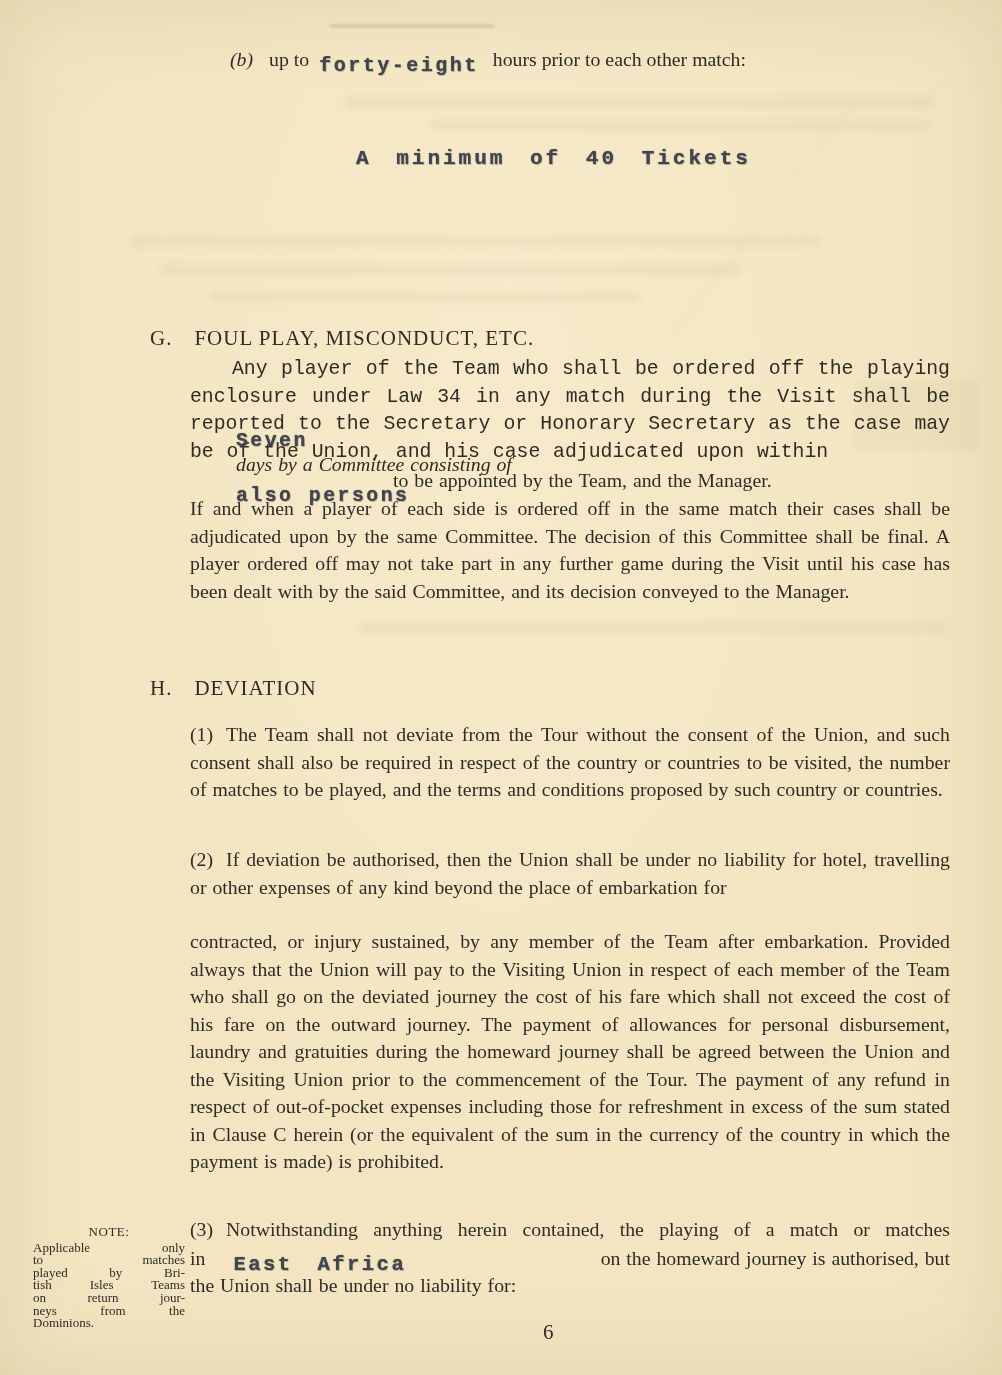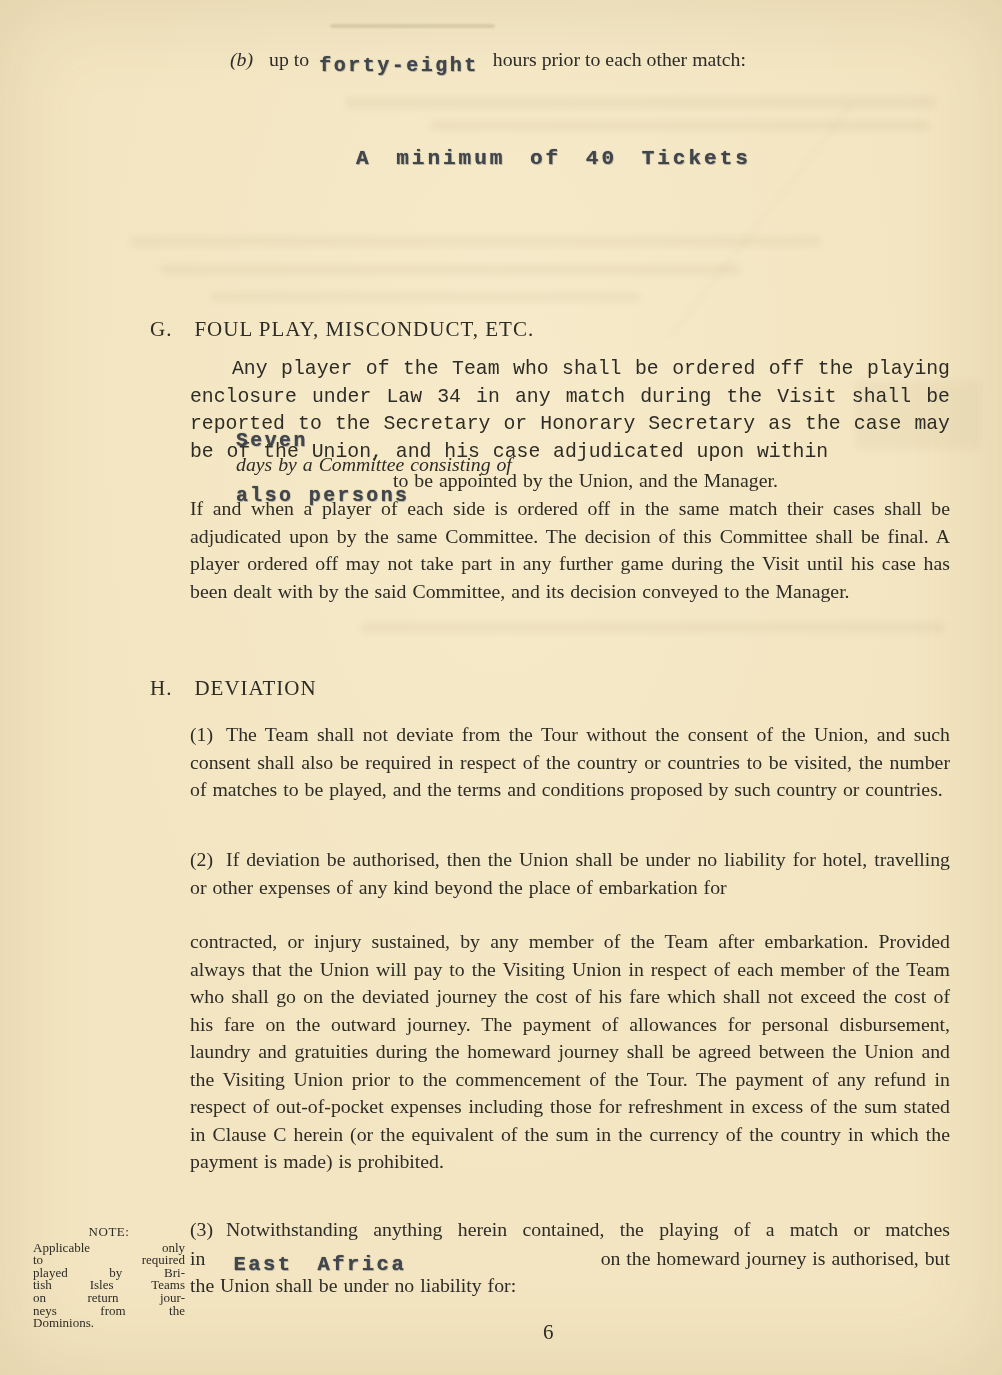--- a/index.html
+++ b/index.html
@@ -94,31 +94,31 @@
   <div class="ghost" style="top:380px;left:855px;width:125px;height:70px;opacity:.05;"></div>
   <div class="ghost" style="top:622px;left:360px;width:585px;height:11px;"></div>
   <div class="ghost" style="top:70px;left:760px;width:3px;height:300px;transform:rotate(38deg);opacity:.05;"></div>
 
   <div class="top-clause">
     <span class="marker-i">(b)</span><span class="pre">up to</span><span class="typed typed-drop">forty-eight</span><span class="suf">hours prior to each other match:</span>
   </div>
 
   <div class="tickets typed">A minimum of 40 Tickets</div>
 
-  <div class="heading" style="top:317px;">
+  <div class="heading" style="top:326px;">
     <span>G.</span><span class="h-title">FOUL PLAY, MISCONDUCT, ETC.</span>
   </div>
 
   <div class="body-text indent-first" style="top:356px;">Any player of the Team who shall be ordered off the playing enclosure under Law 34 in any match during the Visit shall be reported to the Secretary or Honorary Secretary as the case may be of the Union, and his case adjudicated upon within</div>
   <div class="body-text flexline" style="top:423px;flex-direction:column;">
     <span class="typed typed-drop">Seven</span>
     <span style="margin-left:30px;font-style:italic;">days by a Committee consisting of</span>
     <span class="typed typed-drop" style="margin-left:46px;">also persons</span>
   </div>
-  <div class="body-text" style="top:467px;text-indent:203px;">to be appointed by the Union, and the Manager.</div>
+  <div class="body-text" style="top:467px;text-indent:203px;">to be appointed by the Team, and the Manager.</div>
 
   <div class="body-text" style="top:495px;">If and when a player of each side is ordered off in the same match their cases shall be adjudicated upon by the same Committee.  The decision of this Committee shall be final.  A player ordered off may not take part in any further game during the Visit until his case has been dealt with by the said Committee, and its decision conveyed to the Manager.</div>
 
   <div class="heading" style="top:676px;">
     <span>H.</span><span class="h-title">DEVIATION</span>
   </div>
 
   <div class="body-text" style="top:721px;">
     <span class="marker">(1)</span><span>The Team shall not deviate from the Tour without the consent of the Union, and such consent shall also be required in respect of the country or countries to be visited, the number of matches to be played, and the terms and conditions proposed by such country or countries.</span>
   </div>
@@ -135,21 +135,21 @@
     <span>in</span>
     <span class="typed typed-drop" style="margin-left:28px;font-size:20.5px;word-spacing:10px;">East Africa</span>
     <span class="fill"></span>
     <span>on the homeward journey is authorised, but</span>
   </div>
   <div class="body-text" style="top:1272px;">the Union shall be under no liability for:</div>
 
   <div class="margin-note">
     <div class="note-label">NOTE:</div>
     <div class="nline">Applicable only</div>
-    <div class="nline">to required</div>
+    <div class="nline">to matches</div>
     <div class="nline">played by Bri-</div>
     <div class="nline">tish Isles Teams</div>
     <div class="nline">on return jour-</div>
     <div class="nline">neys from the</div>
     <div class="nline last">Dominions.</div>
   </div>
 
   <div class="page-number">6</div>
 
 </div>

